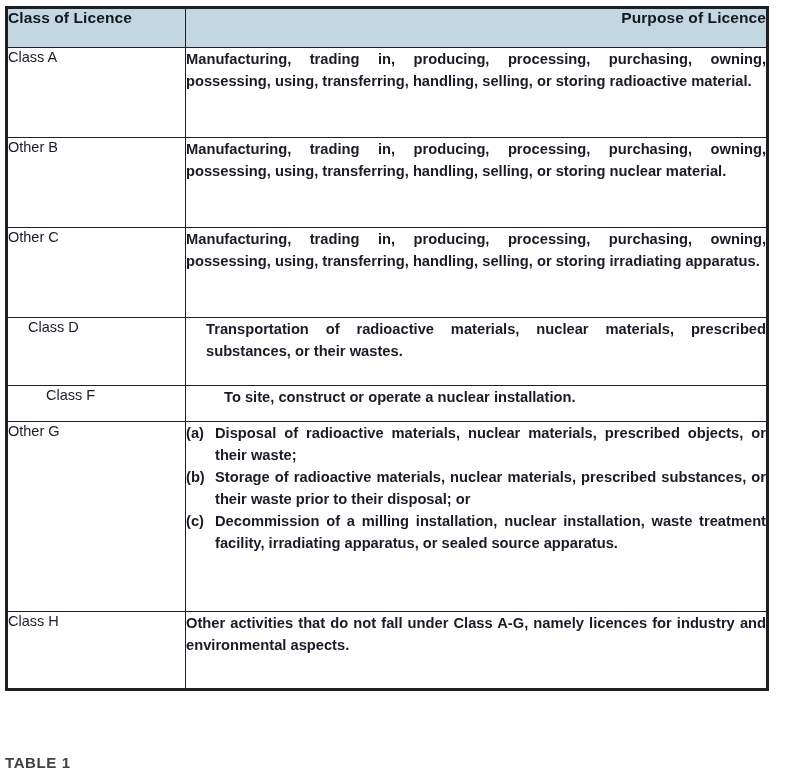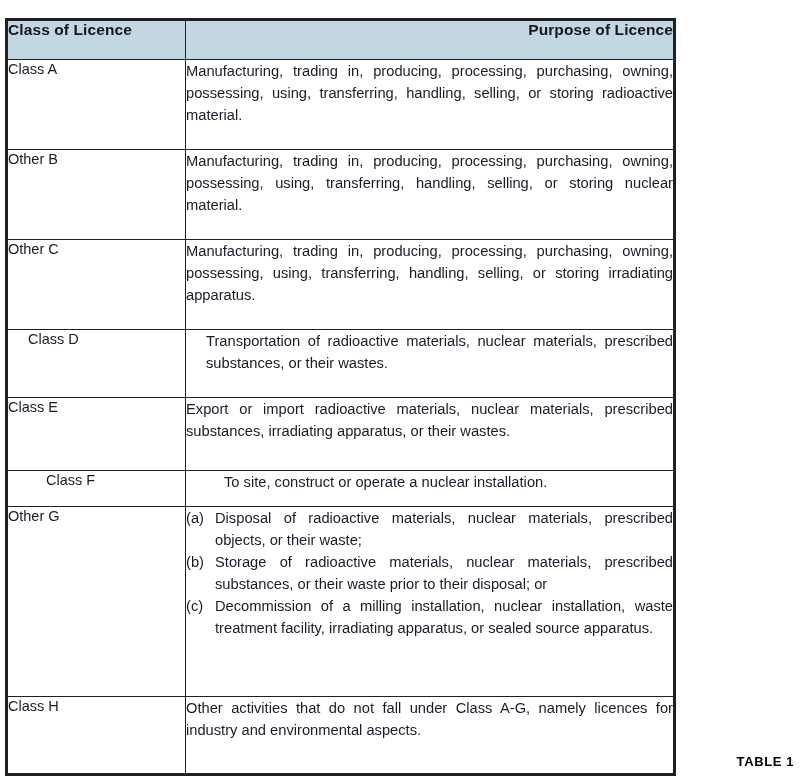--- a/index.html
+++ b/index.html
@@ -19,22 +19,21 @@
     position: relative;
     width: 806px;
     height: 778px;
     box-sizing: border-box;
   }
 
   .table-wrap {
     position: absolute;
     left: 5px;
     top: 6px;
-    width: 671px;
-    margin-top: 12px;
+    width: 764px;
   }
 
   table.licence-table {
     width: 100%;
     border-collapse: collapse;
     border: 3px solid #1f1f23;
     table-layout: fixed;
     background: #ffffff;
   }
 
@@ -73,20 +72,21 @@
     padding: 11px 8px 11px 14px;
     white-space: nowrap;
   }
 
   td.cell-purpose {
     font-size: 14.7px;
     line-height: 1.5;
     padding: 11px 16px 12px 16px;
     text-align: justify;
     text-justify: inter-word;
+    font-weight: bold;
   }
 
   td.cell-purpose p {
     margin: 0;
   }
 
   
   tr[data-row-height="89"] td { height: 89px; }
   tr[data-row-height="67"] td { height: 67px; padding-left: 20px; }
   tr[data-row-height="72"] td { height: 72px; }
@@ -116,25 +116,25 @@
   }
   ul.sub-list li .sub-text {
     display: block;
   }
 
   .caption {
     position: absolute;
     left: 5px;
     top: 754px;
     width: 789px;
-    text-align: right;
-    font-size: 13px;
+    text-align: left;
+    font-size: 15px;
     font-weight: bold;
     letter-spacing: 0.6px;
-    color: #000000;
+    color: #404040;
   }
 </style>
 </head>
 <body>
 
 <div class="page">
 
   <div class="table-wrap">
     <table class="licence-table">
       <colgroup>
@@ -165,26 +165,20 @@
             <td class="cell-purpose">
               <p>Manufacturing, trading in, producing, processing, purchasing, owning, possessing, using, transferring, handling, selling, or storing irradiating apparatus.</p>
             </td>
           </tr>
           <tr data-row-height="67">
             <td class="cell-class">Class D</td>
             <td class="cell-purpose">
               <p>Transportation of radioactive materials, nuclear materials, prescribed substances, or their wastes.</p>
             </td>
           </tr>
-          <tr data-row-height="72">
-            <td class="cell-class">Class E</td>
-            <td class="cell-purpose">
-              <p>Export or import radioactive materials, nuclear materials, prescribed substances, irradiating apparatus, or their wastes.</p>
-            </td>
-          </tr>
           <tr data-row-height="35">
             <td class="cell-class">Class F</td>
             <td class="cell-purpose">
               <p>To site, construct or operate a nuclear installation.</p>
             </td>
           </tr>
           <tr data-row-height="189">
             <td class="cell-class">Other G</td>
             <td class="cell-purpose">
               <ul class="sub-list">

